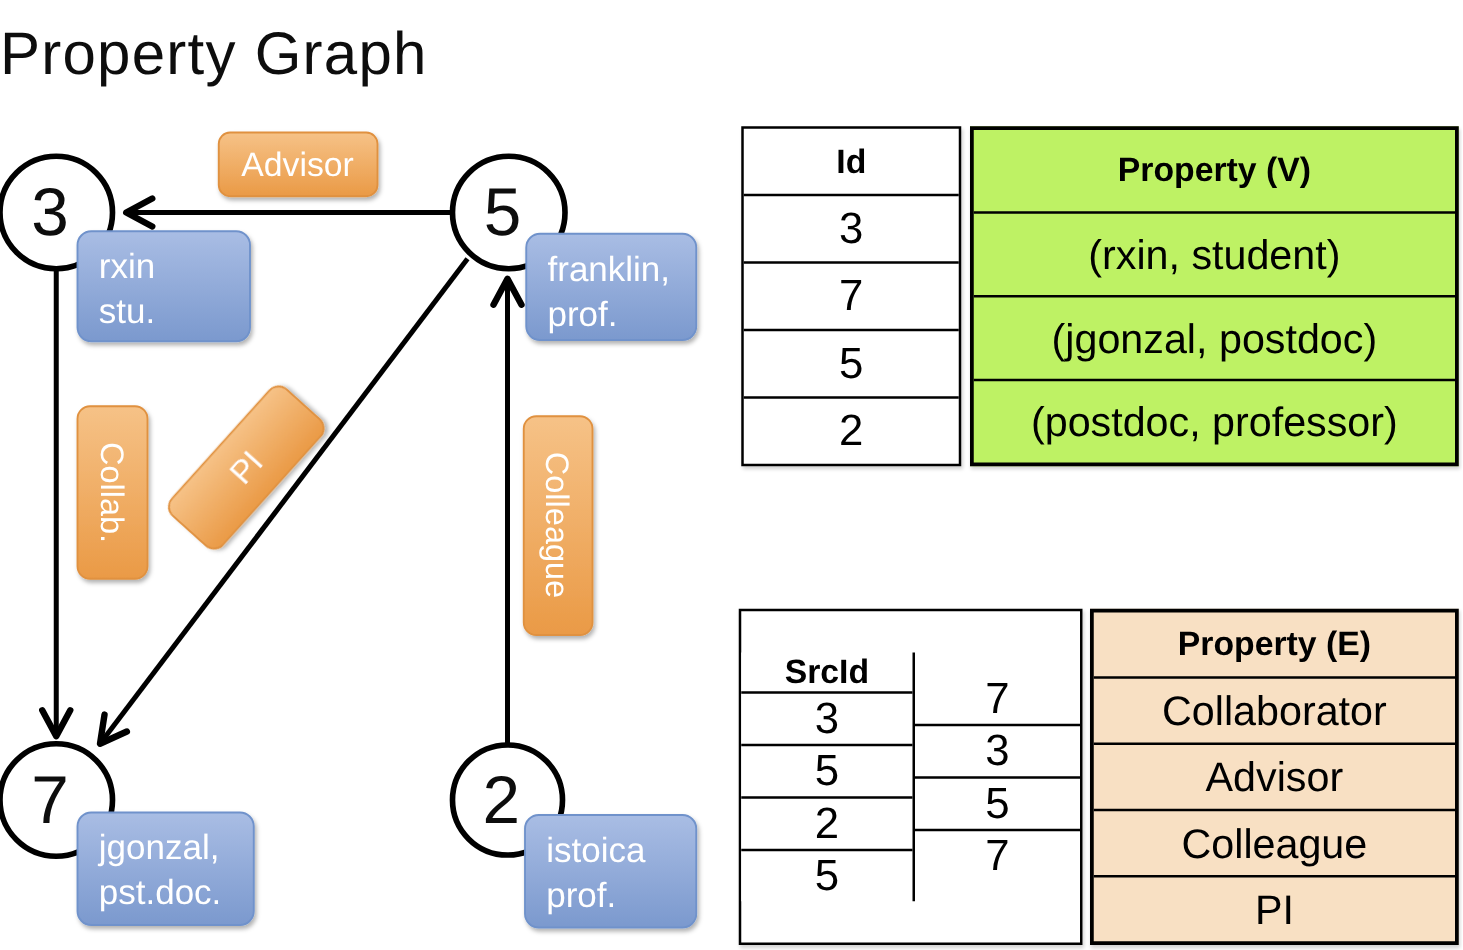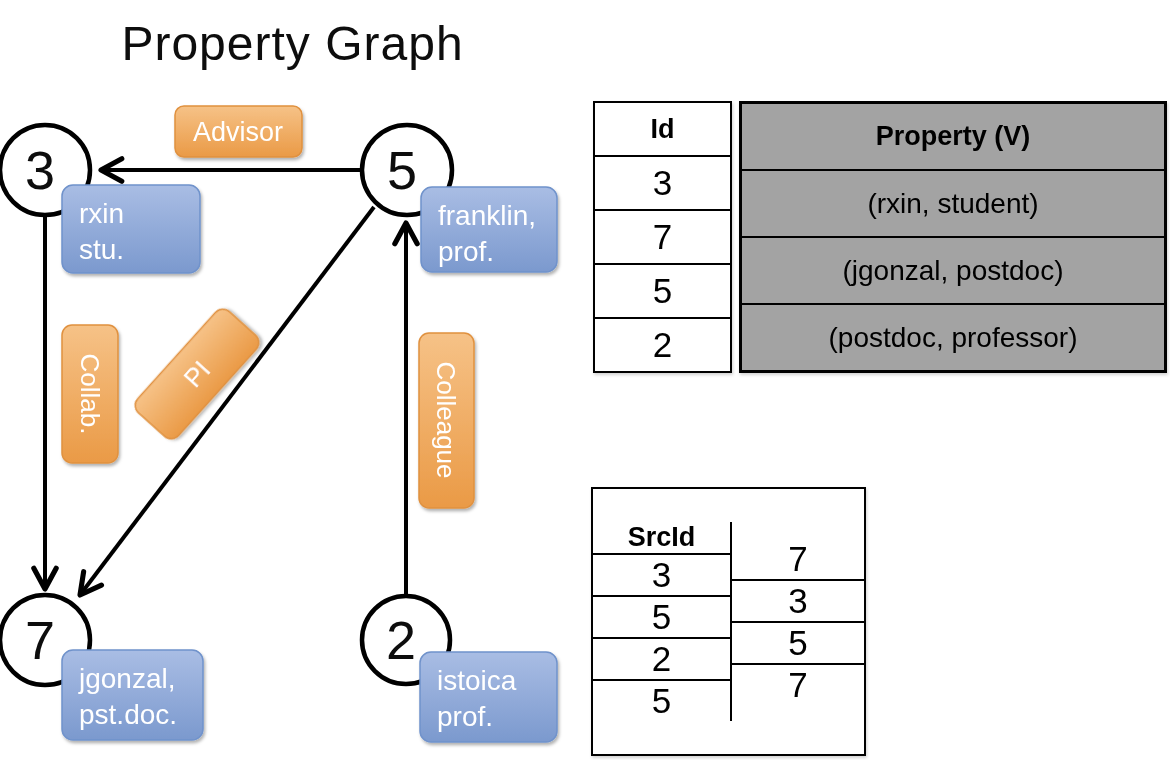--- a/index.html
+++ b/index.html
@@ -7,21 +7,21 @@
   body { font-family: "Liberation Sans", sans-serif; }
   .stage {
     position: relative;
     width: 1170px;
     height: 760px;
     background: #fff;
     overflow: hidden;
   }
   .title {
     position: absolute;
-    text-align: center;
+    text-align: left;
     font-size: 48px;
     font-weight: 400;
     letter-spacing: 1px;
     color: #0d0d0d;
   }
   #pg-title { left: 0; top: 16px; width: 585px; }
   #vt-title { left: 585px; top: 16px; width: 585px; }
   #et-title { left: 585px; top: 402px; width: 585px; }
 
   svg { position: absolute; left: 0; top: 0; }
@@ -35,39 +35,39 @@
     display: flex;
     flex-direction: column;
     background: #fff;
     border: 2px solid #000;
     box-shadow: 1px 2px 3px rgba(0,0,0,0.18);
   }
   .leftbox { display: flex; border: 2px solid #000; box-shadow: 1px 2px 3px rgba(0,0,0,0.18); background:#fff; }
   .leftbox .col { border: none; box-shadow: none; }
   .leftbox .col:first-child { border-right: 2px solid #000; }
 
-  #vertex-table .idcol { width: 139px; margin-right: 7px; }
-  #vertex-table .propcol { flex: 1; border-width: 3px; background: #a3a3a3; }
+  #vertex-table .idcol { width: 176px; margin-right: 7px; }
+  #vertex-table .propcol { flex: 1; border-width: 3px; background: #bef264; }
   #edge-table .leftbox { width: 275px; margin-right: 6px; align-items: center; }
   #edge-table .srccol { width: 139px; }
   #edge-table .dstcol { flex: 1; }
   #edge-table .propcol { flex: 1; border-width: 3px; background: #F8E0C3; }
   .propcol .cell { background: transparent; }
 
   .cell {
     flex: 1;
     display: flex;
     align-items: center;
     justify-content: center;
     color: #000;
   }
   .cell:not(:last-child) { border-bottom: 2px solid #000; }
   .cell.header { font-weight: bold; font-size: 27px; }
   .cell.num { font-size: 35px; font-weight: 400; }
-  .cell.prop { font-size: 28px; font-weight: 400; }
+  .cell.prop { font-size: 33px; font-weight: 400; }
 </style>
 </head>
 <body>
 
 <div class="stage">
 
   <svg width="585" height="760" viewBox="0 0 585 760">
     <defs>
       <linearGradient id="og" x1="0" y1="0" x2="0" y2="1">
         <stop offset="0" stop-color="#F6C287"></stop>
@@ -174,15 +174,22 @@
         <div class="cell num">2</div>
         <div class="cell num">5</div>
       </div>
       <div class="col dstcol">
         <div class="cell num">7</div>
         <div class="cell num">3</div>
         <div class="cell num">5</div>
         <div class="cell num">7</div>
       </div>
     </div>
+    <div class="col propcol">
+      <div class="cell header">Property (E)</div>
+      <div class="cell prop">Collaborator</div>
+      <div class="cell prop">Advisor</div>
+      <div class="cell prop">Colleague</div>
+      <div class="cell prop">PI</div>
+    </div>
   </div>
 
 </div>
 
 </body></html>

